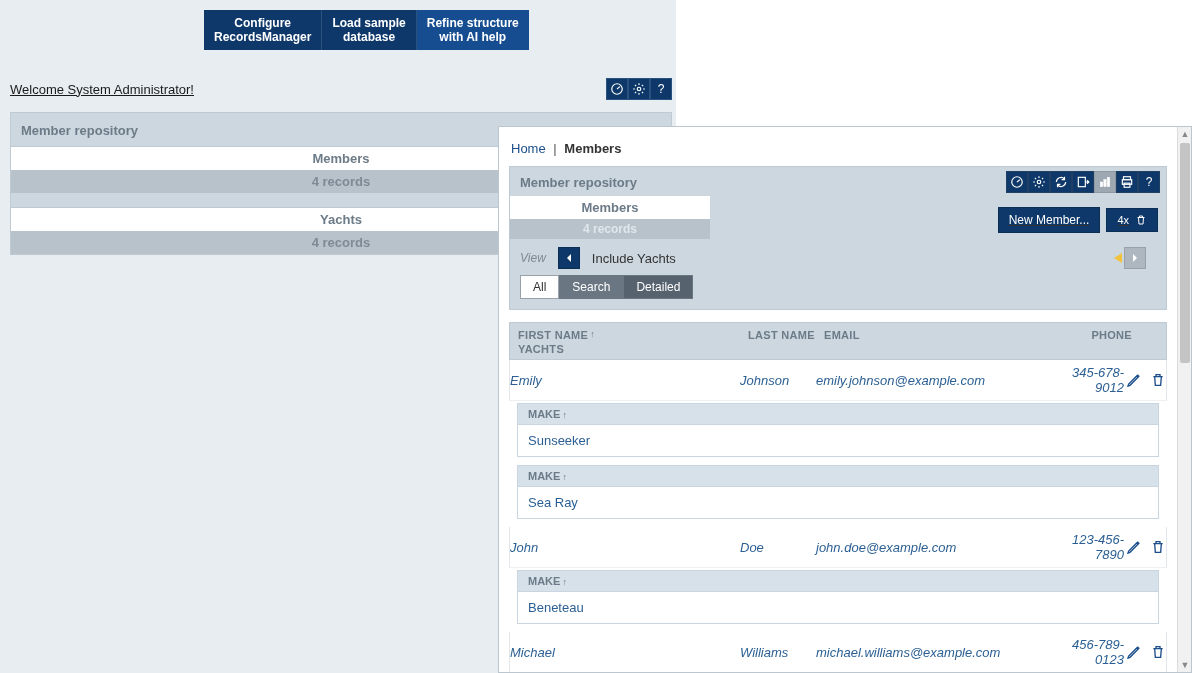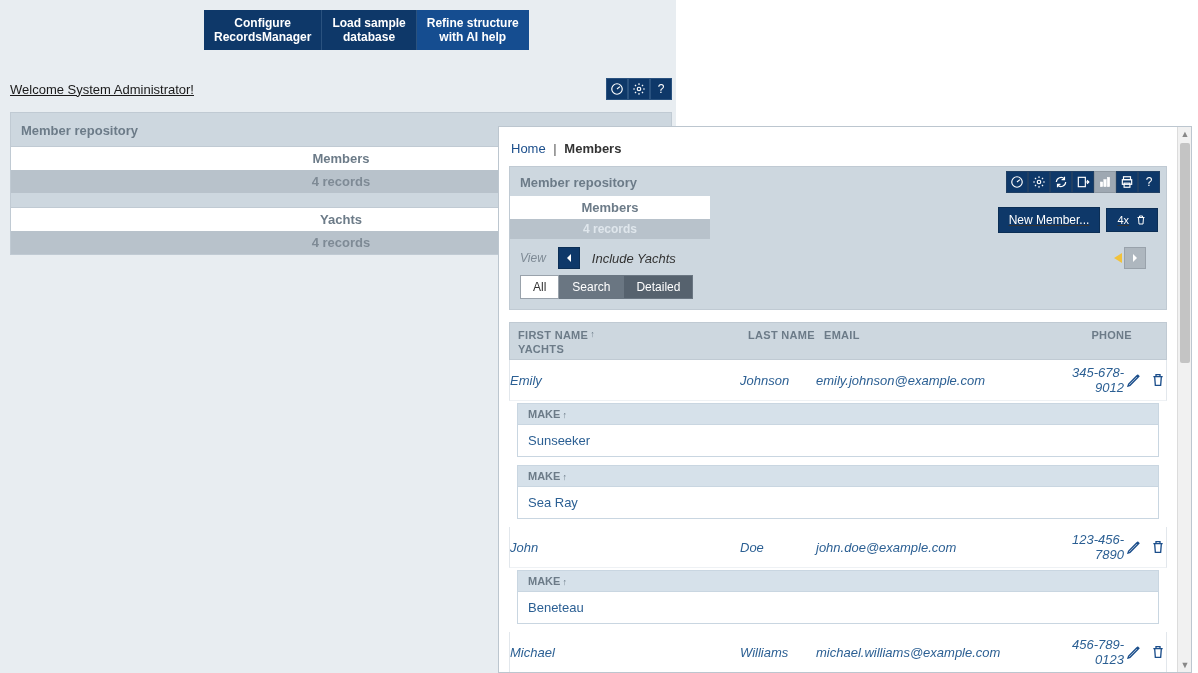--- a/index.html
+++ b/index.html
@@ -202,21 +202,21 @@
   .view-label { color: #7e8a95; font-size: 12px; font-style: italic; }
   .arrow-btn {
     width: 22px; height: 22px;
     background: #0e3869;
     display:flex; align-items:center; justify-content:center;
     border:1px solid #0b2e55;
     cursor: pointer;
   }
   .arrow-btn.grey { background:#aeb7bf; border-color:#99a2ab; }
   .arrow-btn svg { width:10px; height:10px; fill:#fff; }
-  .view-text { color:#333; font-size:13px;font-style:italic; }
+  .view-text { color:#333; font-size:13px; }
   .view-right { margin-left:auto; display:flex; align-items:center; gap:0; }
   .tri-yellow {
     width:0; height:0;
     border-top:5px solid transparent;
     border-bottom:5px solid transparent;
     border-right:8px solid #f2c23b;
     margin-right:2px;
   }
 
   .filter-tabs {

